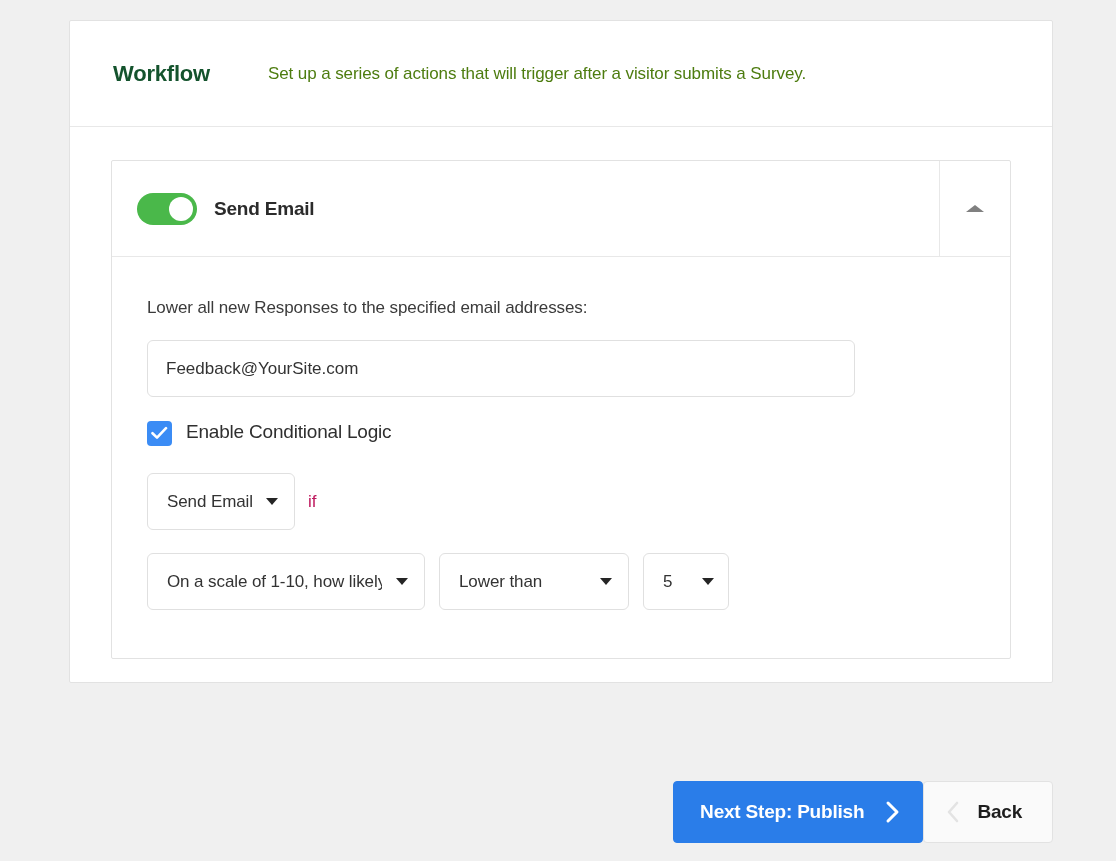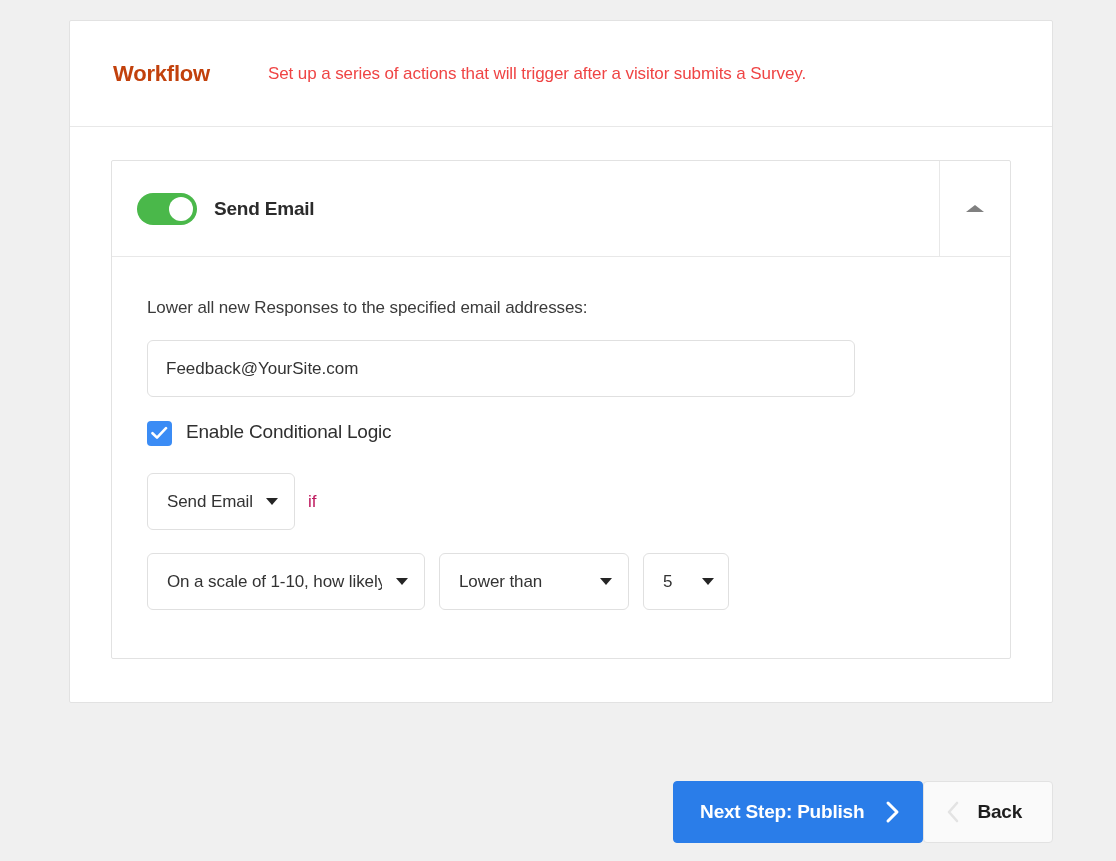--- a/index.html
+++ b/index.html
@@ -30,32 +30,32 @@
   .card-header {
     height: 106px;
     border-bottom: 1px solid #e8e8e8;
     display: flex;
     align-items: center;
     padding-left: 43px;
   }
   .card-title {
     font-size: 22px;
     font-weight: bold;
-    color: #c2410c;
+    color: #14532d;
     letter-spacing: -0.2px;
   }
   .card-subtitle {
     font-size: 17px;
-    color: #ef4444;
+    color: #4d7c0f;
     margin-left: 58px;
     letter-spacing: -0.1px;
   }
 
   .card-body {
-    padding: 33px 41px 43px 41px;
+    padding: 33px 41px 23px 41px;
   }
 
   
   .action-panel {
     border: 1px solid #e2e2e2;
     border-radius: 2px;
     background: #fff;
   }
   .action-head {
     display: flex;

